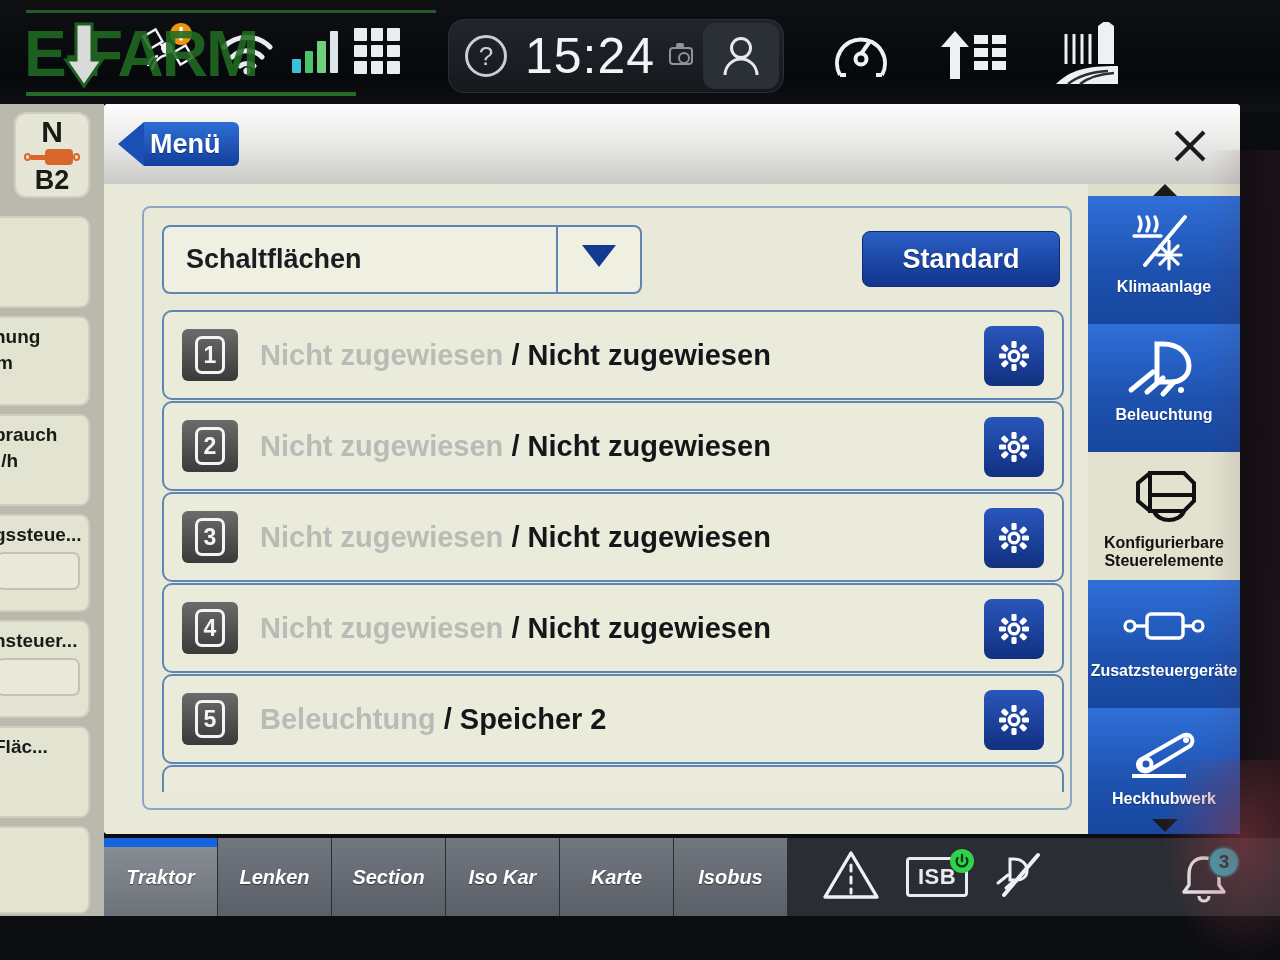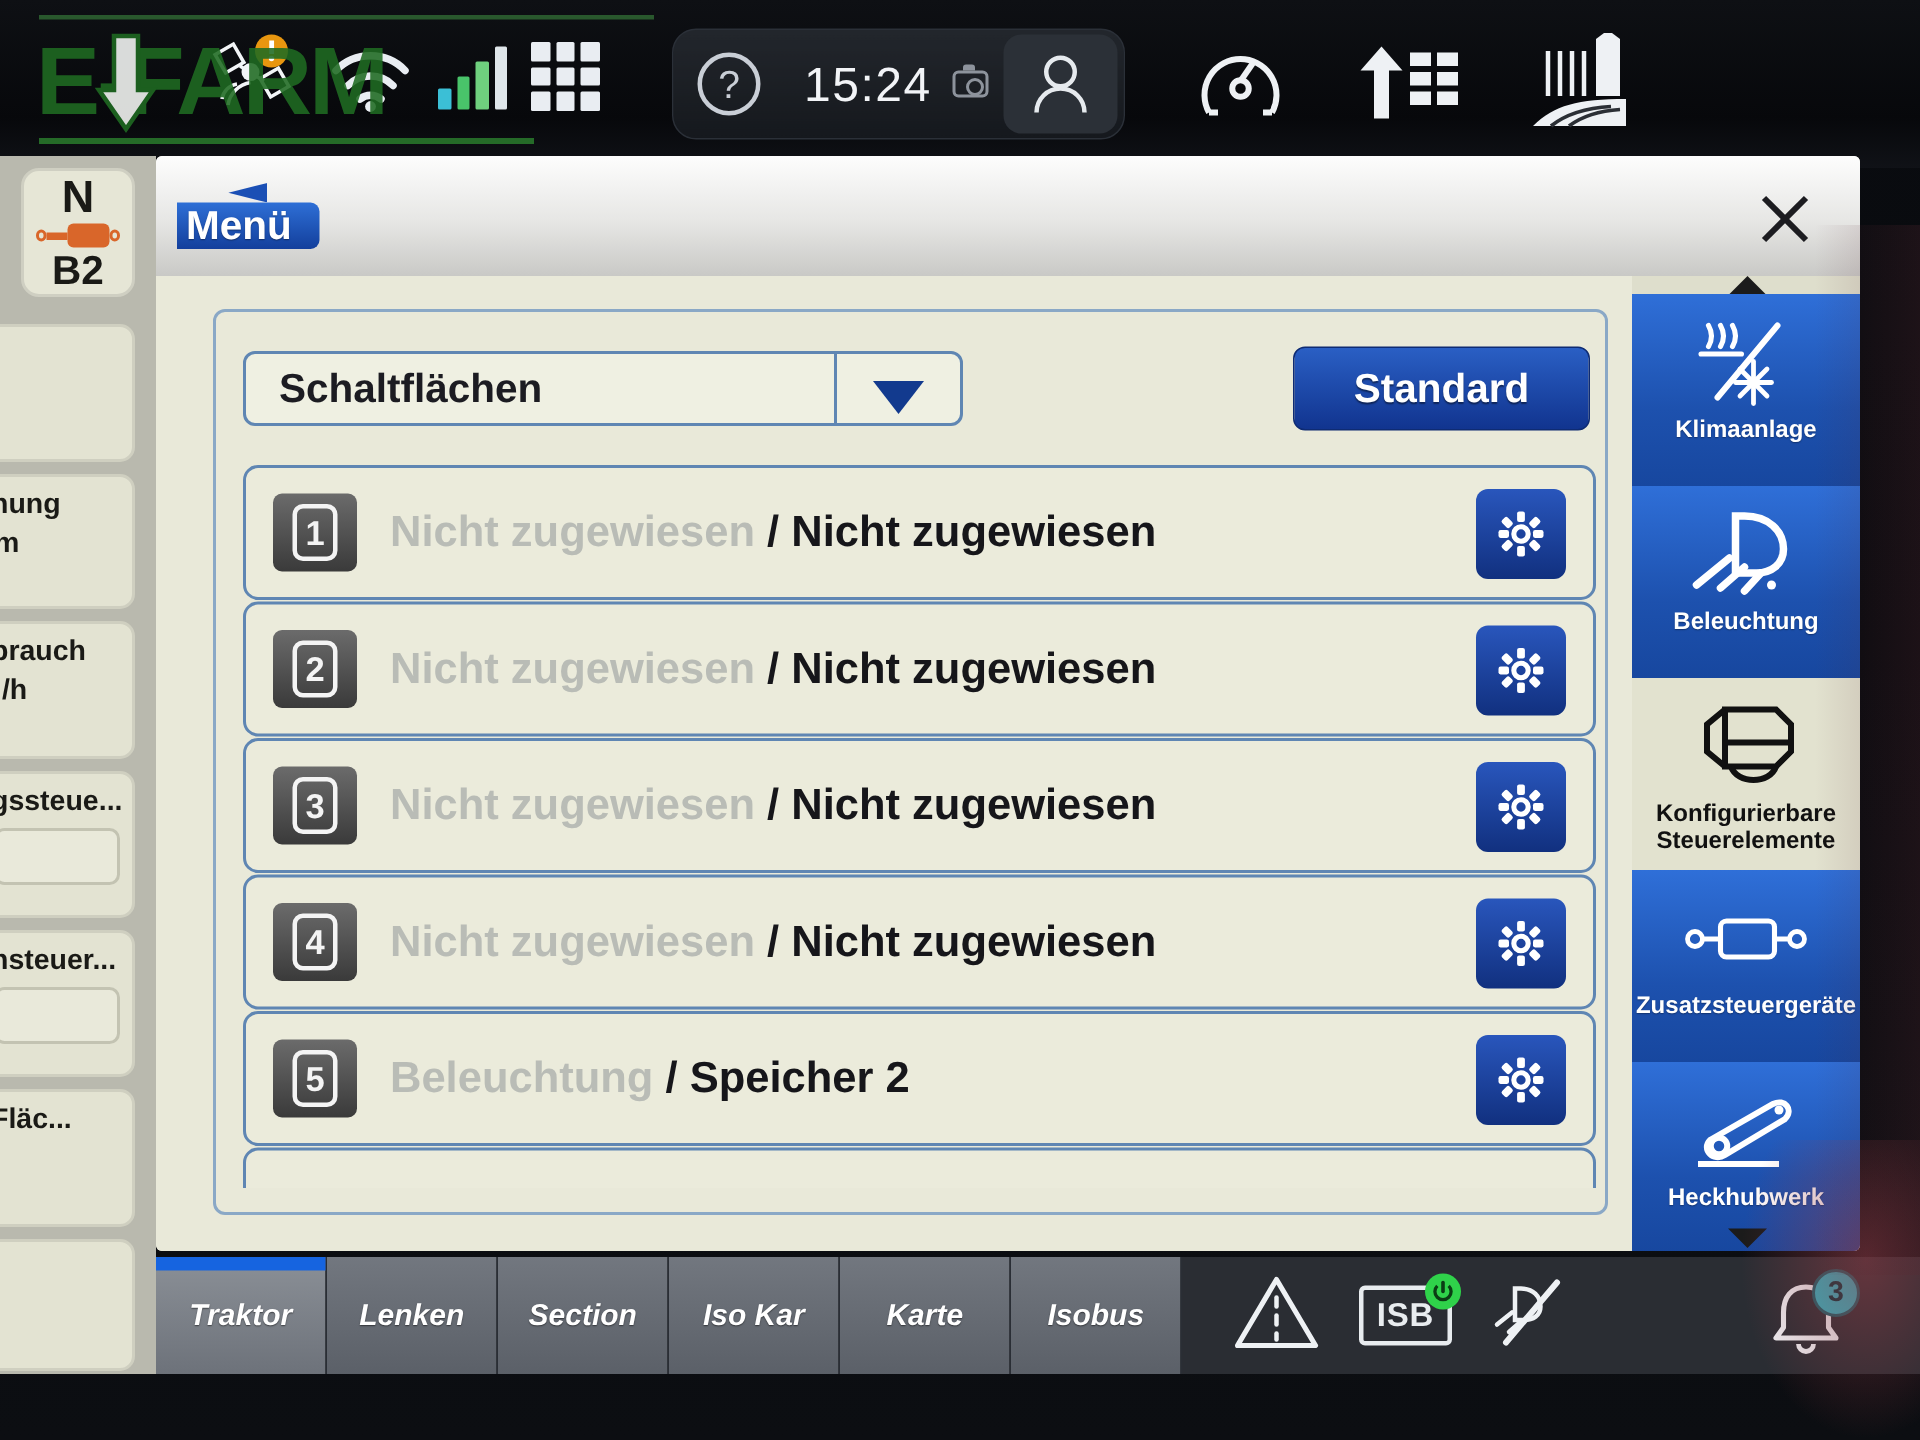--- a/index.html
+++ b/index.html
@@ -28,21 +28,21 @@
   .icon-grid{width:46px;height:46px;display:grid;grid-template-columns:repeat(3,1fr);
     grid-template-rows:repeat(3,1fr);gap:4px;}
   .icon-grid span{background:#e9edf2;border-radius:1px;}
 
   .clockpill{height:74px;margin-left:8px;border-radius:16px;
     background:linear-gradient(180deg,#22262c,#15181d);
     border:1px solid #2b3038;display:flex;align-items:center;padding:0 4px;}
   .pill-seg{height:66px;display:flex;align-items:center;justify-content:center;}
   .seg-help{width:66px;}
   .seg-time{padding:0 10px 0 6px;display:flex;align-items:center;gap:14px;}
-  .time-txt{color:#f2f4f7;font-size:32px;font-weight:400;letter-spacing:1px;margin-left:11px;}
+  .time-txt{color:#f2f4f7;font-size:50px;font-weight:400;letter-spacing:1px;}
   .seg-user{width:76px;background:#2b3037;border-radius:12px;}
   .qmark{width:42px;height:42px;border:3px solid #c9ced6;border-radius:50%;
     color:#c9ced6;font-size:26px;display:flex;align-items:center;justify-content:center;}
   .cam{width:24px;height:18px;border:2px solid #8d939c;border-radius:4px;position:relative;}
   .cam:before{content:"";position:absolute;left:7px;top:3px;width:8px;height:8px;
     border:2px solid #8d939c;border-radius:50%;}
   .cam:after{content:"";position:absolute;left:5px;top:-6px;width:8px;height:4px;background:#8d939c;border-radius:2px 2px 0 0;}
 
   .tb-right{flex:1;height:100%;display:flex;align-items:center;gap:44px;padding-left:46px;}
   .auto-btn{position:absolute;right:32px;top:22px;width:126px;height:70px;border-radius:34px;
@@ -75,39 +75,39 @@
   .cyl .rod{width:16px;height:5px;background:#d9662a;}
   .cyl .body{width:34px;height:16px;background:#d9662a;border-radius:4px;}
   .cyl .eye{width:8px;height:8px;border:2px solid #d9662a;border-radius:50%;background:transparent;}
 
   
   .dialog{position:absolute;left:104px;top:104px;width:1136px;height:730px;
     background:#e8e8d8;border-radius:4px;overflow:hidden;}
   .dlg-head{position:relative;height:80px;
     background:linear-gradient(180deg,#fdfdfd 0%,#e6e6e4 55%,#c9c9c6 100%);
     display:flex;align-items:center;}
-  .menubtn{position:relative;margin-left:14px;height:44px;display:flex;align-items:center;flex-direction:column;}
+  .menubtn{position:relative;margin-left:14px;height:44px;display:flex;align-items:center;}
   .menubtn .arrow{width:26px;height:44px;background:#1a4fb5;
      clip-path:polygon(100% 0,100% 100%,0 50%);}
   .menubtn .body{height:44px;background:linear-gradient(180deg,#2e6fd6,#133f9c);
      padding:0 18px 0 6px;display:flex;align-items:center;border-radius:0 6px 6px 0;}
   .menubtn .body span{color:#fff;font-size:27px;font-weight:700;text-shadow:0 1px 1px rgba(0,0,0,.4);}
   .dlg-title{position:absolute;left:0;right:0;text-align:center;font-size:33px;font-weight:700;
     color:#15151a;letter-spacing:.2px;}
   .closebtn{position:absolute;right:26px;top:18px;width:48px;height:48px;
     display:flex;align-items:center;justify-content:center;}
 
   .dlg-body{position:relative;height:650px;background:#e9e9d9;display:flex;}
   .content{flex:1;position:relative;padding:18px 0 0 0;}
 
   .panelbox{position:absolute;left:38px;top:22px;width:930px;height:604px;
     border:2px solid #8aa8c6;border-radius:8px;background:transparent;}
 
   .toprow{position:absolute;left:58px;top:46px;width:898px;height:58px;display:flex;align-items:center;}
-  .combo{width:480px;height:50px;border:2px solid #5f86b3;border-radius:8px;
+  .combo{width:480px;height:69px;border:2px solid #5f86b3;border-radius:8px;
     background:#eff0e2;display:flex;align-items:center;position:relative;}
   .combo .val{font-size:27px;font-weight:600;color:#1c1c22;padding-left:22px;}
   .combo .div{position:absolute;right:82px;top:0;bottom:0;width:2px;background:#5f86b3;}
   .combo .caret{position:absolute;right:24px;top:18px;width:0;height:0;
     border-left:17px solid transparent;border-right:17px solid transparent;border-top:22px solid #123a8e;}
   .stdbtn{position:absolute;right:0;width:198px;height:56px;border-radius:8px;
     background:linear-gradient(180deg,#2a5fc4,#11348f);border:1px solid #0e2b73;
     display:flex;align-items:center;justify-content:center;}
   .stdbtn span{color:#fff;font-size:27px;font-weight:700;text-shadow:0 1px 1px rgba(0,0,0,.45);}
 

